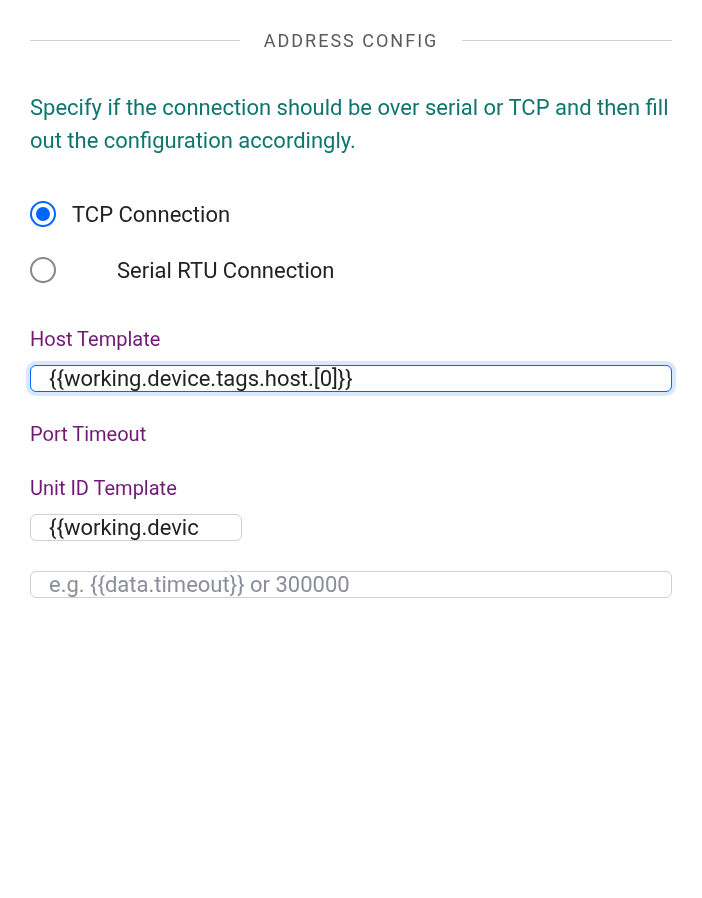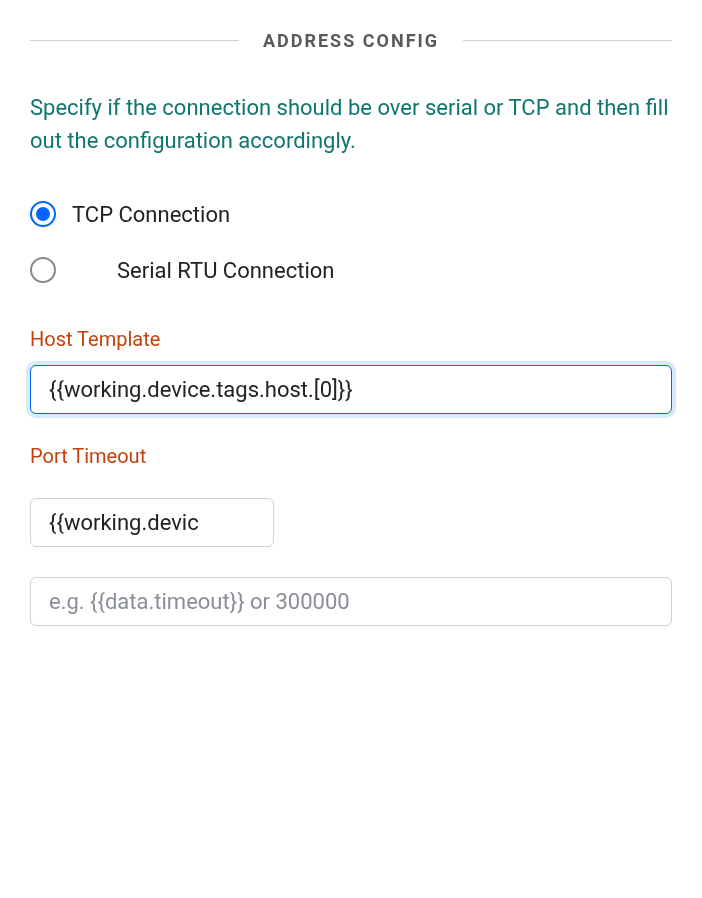--- a/index.html
+++ b/index.html
@@ -22,21 +22,21 @@
     .section-divider .line {
       flex: 1;
       height: 1px;
       background: #d0d0d0;
     }
     .section-divider .title {
       padding: 0 24px;
       font-size: 18px;
       letter-spacing: 2px;
       color: #5a5a5a;
-      font-weight: 700;
+      font-weight: 400;
     }
     .description {
       font-size: 22px;
       color: #0f766e;
       line-height: 1.5;
       margin-bottom: 44px;
     }
     .radio-group {
       margin-bottom: 44px;
     }
@@ -73,43 +73,43 @@
     }
     .radio-label {
       font-size: 22px;
       color: #222;
     }
     .field-group {
       margin-bottom: 30px;
     }
     .field-label {
       font-size: 20px;
-      color: #c2410c;
+      color: #701a75;
       margin-bottom: 14px;
     }
     .text-input {
       width: 100%;
       font-size: 22px;
-      padding: 11px 18px;
+      padding: 0 18px;
       border: 1px solid #d0d0d0;
       border-radius: 6px;
       color: #222;
       font-family: inherit;
       outline: none;
       background: #fff;
     }
     .text-input::placeholder {
       color: #8a8e97;
     }
     .text-input.focused {
       border-color: #0066ff;
       box-shadow: 0 0 0 4px rgba(0, 102, 255, 0.15);
     }
     .text-input.narrow {
-      width: 244px;
+      width: 212px;
     }
   </style>
 </head>
 <body>
 
 <div class="section-divider">
   <div class="line"></div>
   <div class="title">ADDRESS CONFIG</div>
   <div class="line"></div>
 </div>
@@ -130,18 +130,19 @@
 <div class="field-group">
   <div class="field-label">Host Template</div>
   <input type="text" class="text-input focused" value="{{working.device.tags.host.[0]}}" style="">
 </div>
 
 <div class="field-group">
   <div class="field-label">Port Timeout</div>
 </div>
 
 <div class="field-group">
+  <div class="field-label">Unit ID Template</div>
   <input type="text" class="text-input narrow" value="{{working.devic" style="">
 </div>
 
 <div class="field-group">
   <input type="text" class="text-input" placeholder="e.g. {{data.timeout}} or 300000" style="">
 </div>
 
 </body></html>

